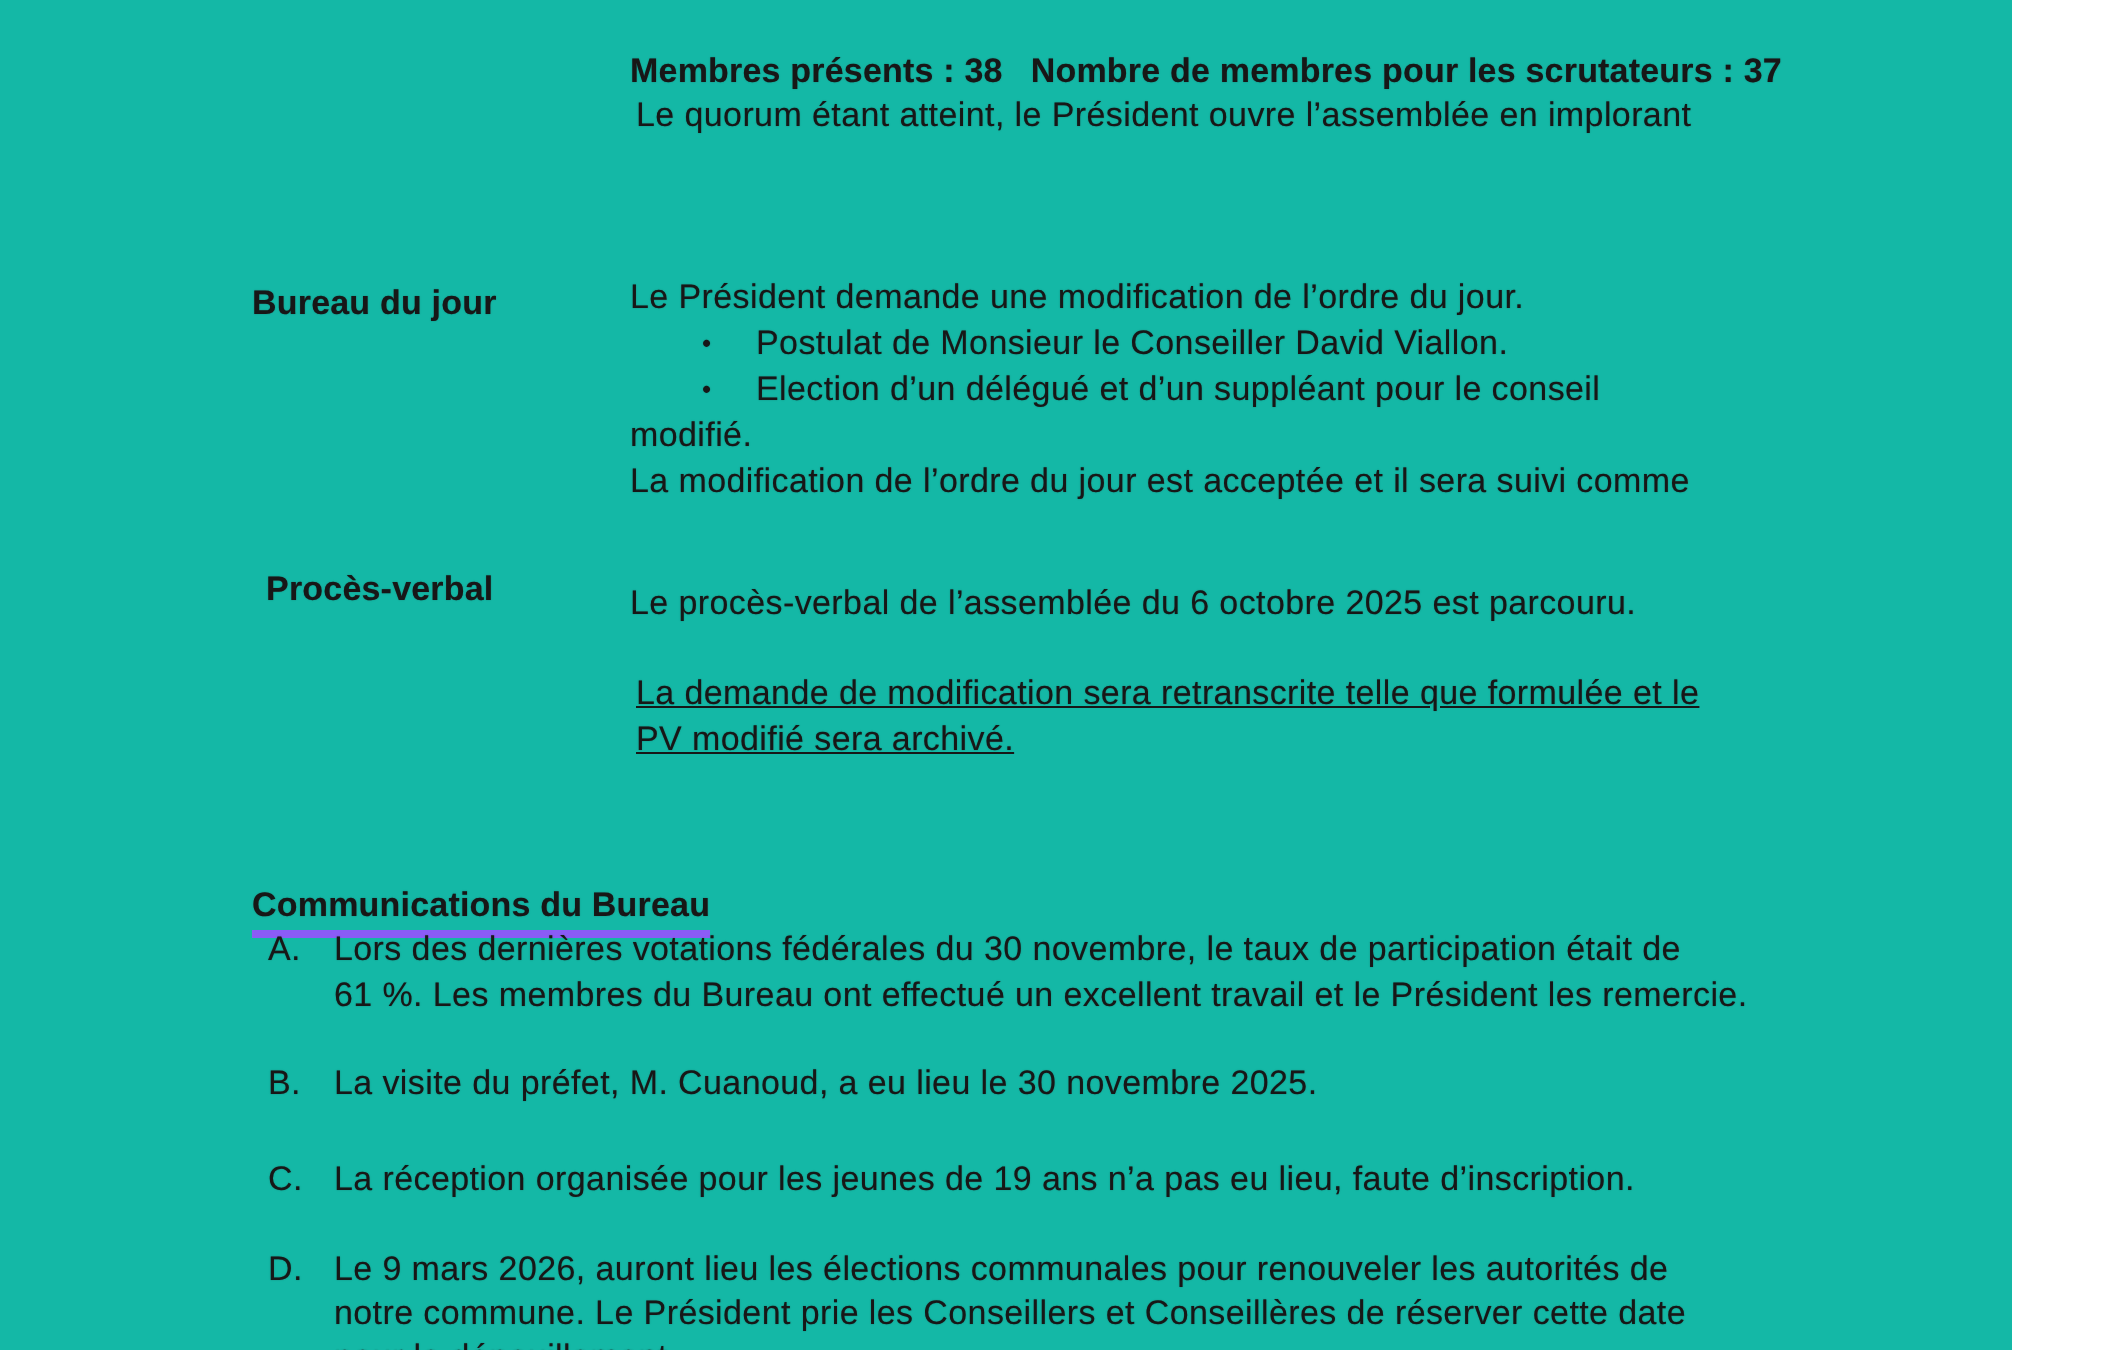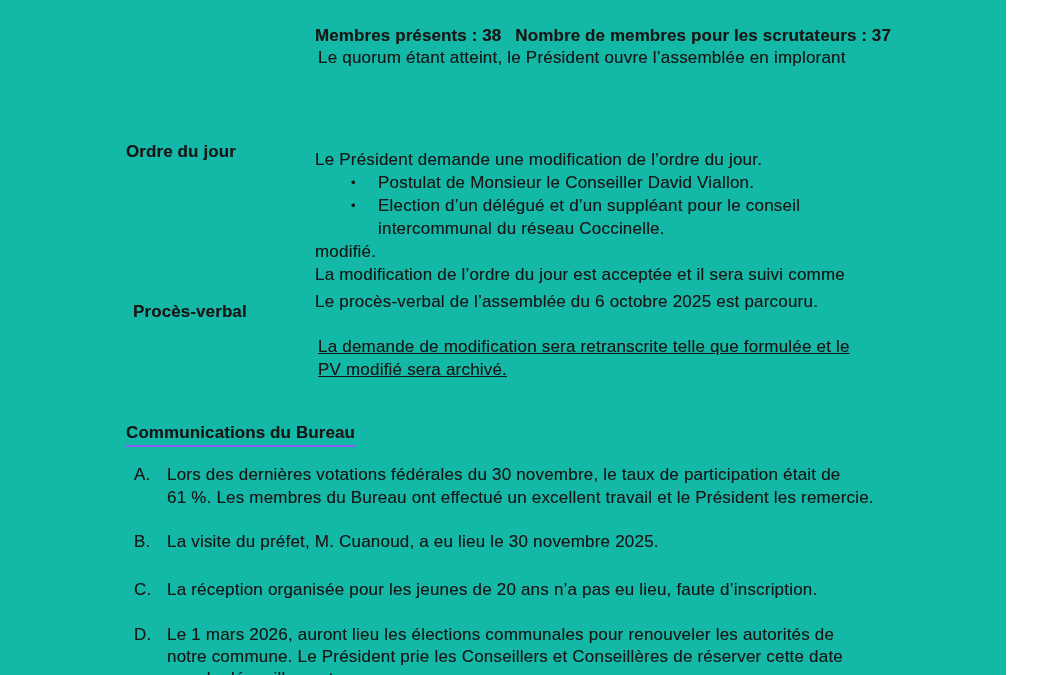--- a/index.html
+++ b/index.html
@@ -21,22 +21,23 @@
     position: absolute;
     font-size: 17px;
     line-height: 23px;
     letter-spacing: 0.2px;
     white-space: nowrap;
   }
   .bold { font-weight: bold; letter-spacing: 0.1px; }
   .gap-span { margin-left: 14px; }
   .heading-underline {
     display: inline-block;
-    border-bottom: 2px solid #8b5cf6;
+    border-bottom: 4px solid #8b5cf6;
     padding-bottom: 1px;
+    margin-top: 20px;
   }
   .bullet-row { display: flex; margin-left: 36px; }
   .bullet-dot {
     width: 27px;
     flex: none;
     font-size: 13px;
     line-height: 23px;
   }
   .item-row { display: flex; }
   .item-letter { width: 33px; flex: none; }
@@ -55,39 +56,38 @@
 
 <div class="page">
 
   <div class="block bold" style="left:315px; top:24px;">
     <span>Membres présents : 38</span><span class="gap-span">Nombre de membres pour les scrutateurs : 37</span>
   </div>
   <div class="block" style="left:318px; top:46px;">
     <div>Le quorum étant atteint, le Président ouvre l’assemblée en implorant</div>
   </div>
 
-  <div class="block bold" style="left:126px; top:140px;">Ordre du jour</div>
-  <div class="block" style="left:315px; top:137px;margin-top:11px;">
+  <div class="block bold" style="left:126px; top:140px;">Bureau du jour</div>
+  <div class="block" style="left:315px; top:137px;">
     <div>Le Président demande une modification de l’ordre du jour.</div>
     <div class="bullet-row">
       <span class="bullet-dot">•</span>
       <div>Postulat de Monsieur le Conseiller David Viallon.</div>
     </div>
     <div class="bullet-row">
       <span class="bullet-dot">•</span>
       <div>
         <div>Election d’un délégué et d’un suppléant pour le conseil</div>
-        <div>intercommunal du réseau Coccinelle.</div>
       </div>
     </div>
     <div>modifié.</div>
     <div>La modification de l’ordre du jour est acceptée et il sera suivi comme</div>
   </div>
 
-  <div class="block bold" style="left:133px; top:300px;">Procès-verbal</div>
+  <div class="block bold" style="left:133px; top:283px;">Procès-verbal</div>
   <div class="block" style="left:315px; top:290px;">Le procès-verbal de l’assemblée du 6 octobre 2025 est parcouru.</div>
   <div class="block" style="left:318px; top:335px;text-decoration:underline;">
     <div>La demande de modification sera retranscrite telle que formulée et le</div>
     <div>PV modifié sera archivé.</div>
   </div>
 
   <div class="block bold" style="left:126px; top:421px;">
     <span class="heading-underline">Communications du Bureau</span>
   </div>
 
@@ -102,28 +102,28 @@
   <div class="block item-row" style="left:134px; top:530px;">
     <span class="item-letter">B.</span>
     <div>
       <div>La visite du préfet, M. Cuanoud, a eu lieu le 30 novembre 2025.</div>
     </div>
   </div>
 
   <div class="block item-row" style="left:134px; top:578px;">
     <span class="item-letter">C.</span>
     <div>
-      <div>La réception organisée pour les jeunes de 20 ans n’a pas eu lieu, faute d’inscription.</div>
+      <div>La réception organisée pour les jeunes de 19 ans n’a pas eu lieu, faute d’inscription.</div>
     </div>
   </div>
 
   <div class="block item-row" style="left:134px; top:624px; line-height:22px;">
     <span class="item-letter">D.</span>
     <div>
-      <div>Le 1 mars 2026, auront lieu les élections communales pour renouveler les autorités de</div>
+      <div>Le 9 mars 2026, auront lieu les élections communales pour renouveler les autorités de</div>
       <div>notre commune. Le Président prie les Conseillers et Conseillères de réserver cette date</div>
       <div>pour le dépouillement.</div>
     </div>
   </div>
 
   <div class="scan-artifact"></div>
 
 </div>
 
 </body></html>

